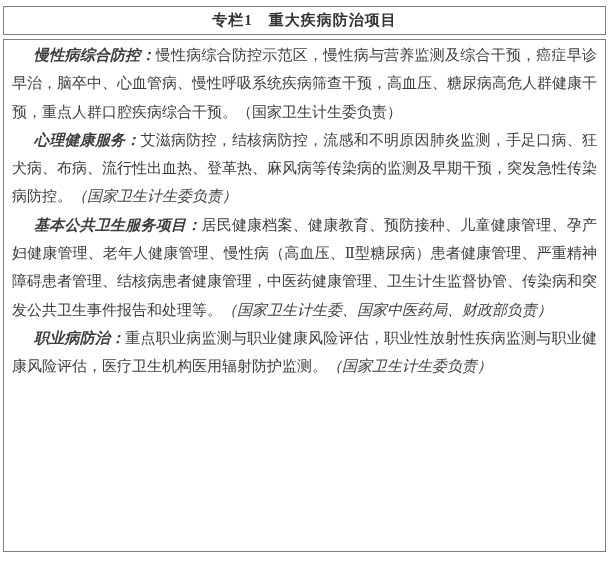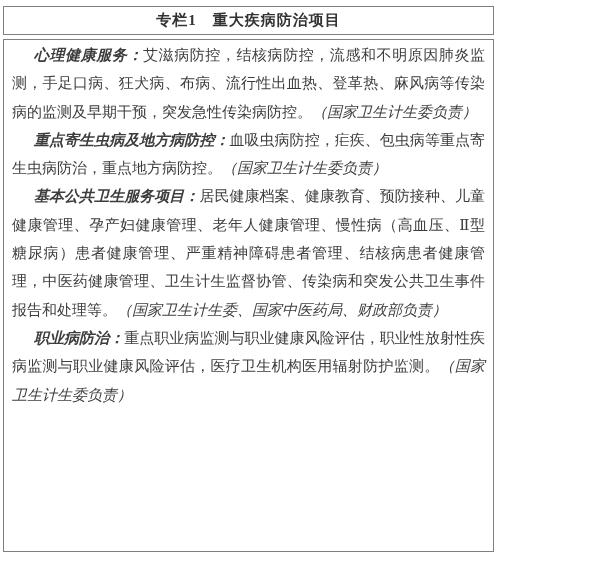--- a/index.html
+++ b/index.html
@@ -17,21 +17,21 @@
     position: relative;
     width: 613px;
     height: 564px;
     background: var(--background);
     font-family: "Liberation Serif", "DejaVu Serif", serif;
     overflow: hidden;
   }
   .box {
     position: absolute;
     left: 3px;
-    width: 491px;
+    width: 603px;
     box-sizing: border-box;
     border: 1px solid var(--border);
     background: var(--background);
   }
   .title-box {
     top: 6px;
     height: 29px;
     display: flex;
     align-items: center;
     justify-content: center;
@@ -72,19 +72,19 @@
 </head>
 <body>
 
 <div class="page">
 
   <div class="box title-box">
     <span class="title-text">专栏1　重大疾病防治项目</span>
   </div>
 
   <div class="box body-box">
+    <p class="para"><span class="lead">慢性病综合防控：</span><span>慢性病综合防控示范区，慢性病与营养监测及综合干预，癌症早诊早治，脑卒中、心血管病、慢性呼吸系统疾病筛查干预，高血压、糖尿病高危人群健康干预，重点人群口腔疾病综合干预。</span><span class="attr upright">（国家卫生计生委负责）</span></p>
     <p class="para"><span class="lead">心理健康服务：</span><span>艾滋病防控，结核病防控，流感和不明原因肺炎监测，手足口病、狂犬病、布病、流行性出血热、登革热、麻风病等传染病的监测及早期干预，突发急性传染病防控。</span><span class="attr">（国家卫生计生委负责）</span></p>
-    <p class="para"><span class="lead">重点寄生虫病及地方病防控：</span><span>血吸虫病防控，疟疾、包虫病等重点寄生虫病防治，重点地方病防控。</span><span class="attr">（国家卫生计生委负责）</span></p>
     <p class="para"><span class="lead">基本公共卫生服务项目：</span><span>居民健康档案、健康教育、预防接种、儿童健康管理、孕产妇健康管理、老年人健康管理、慢性病（高血压、Ⅱ型糖尿病）患者健康管理、严重精神障碍患者管理、结核病患者健康管理，中医药健康管理、卫生计生监督协管、传染病和突发公共卫生事件报告和处理等。</span><span class="attr">（国家卫生计生委、国家中医药局、财政部负责）</span></p>
     <p class="para"><span class="lead">职业病防治：</span><span>重点职业病监测与职业健康风险评估，职业性放射性疾病监测与职业健康风险评估，医疗卫生机构医用辐射防护监测。</span><span class="attr">（国家卫生计生委负责）</span></p>
   </div>
 
 </div>
 
 </body></html>

